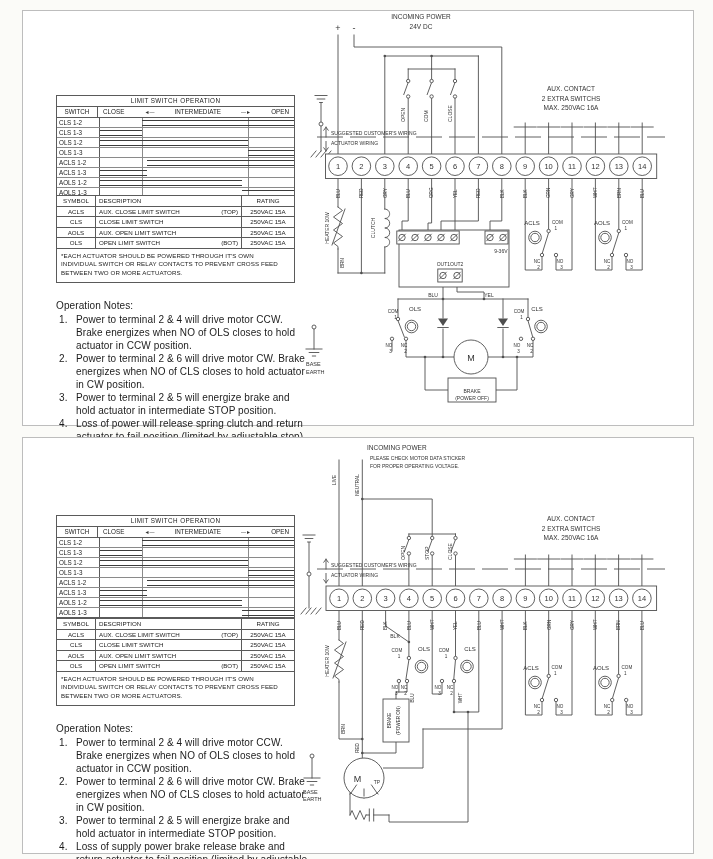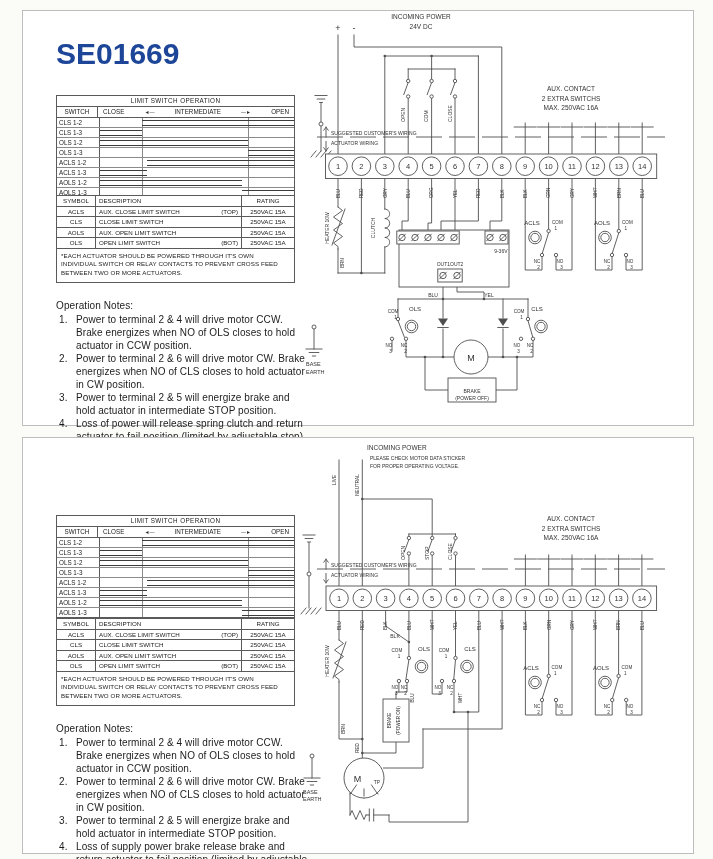--- a/index.html
+++ b/index.html
@@ -48,21 +48,20 @@
   .t46{font-size:4.6px;} .t5{font-size:5px;} .t55{font-size:5.5px;} .t6{font-size:6px;}
   .t65{font-size:6.5px;} .t75{font-size:7.5px;} .t9{font-size:9px;}
   .tm{text-anchor:middle;} .te{text-anchor:end;}
 </style>
 </head>
 <body>
 
 <div class="page">
 
 <section class="panel" id="p1">
-  <div class="title">SE01669</div>
 
   <div class="ltab">
     <div class="lt-title">LIMIT SWITCH OPERATION</div>
     <div class="lt-head">
       <div class="lt-swh">SWITCH</div>
       <div class="lt-cols">
         <span>CLOSE</span>
         <span class="arr">◄—</span>
         <span>INTERMEDIATE</span>
         <span class="arr">—►</span>

